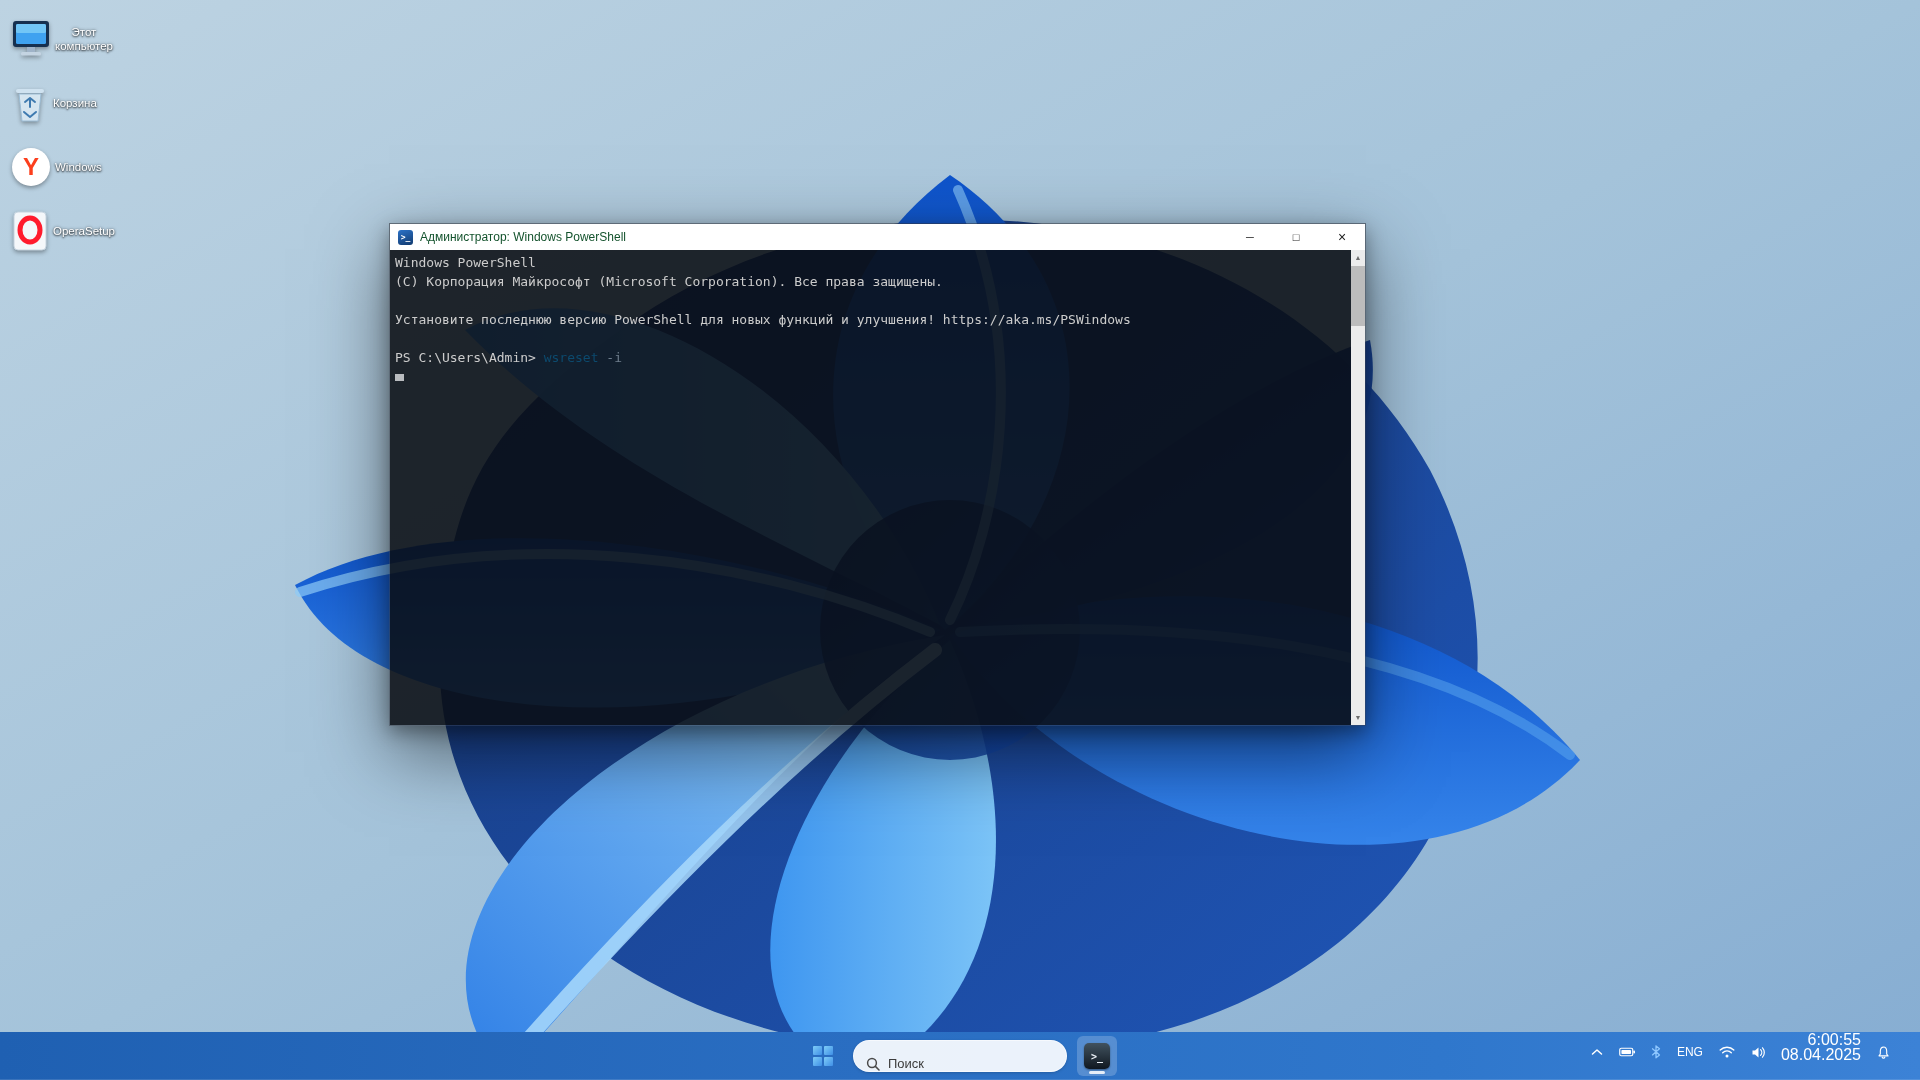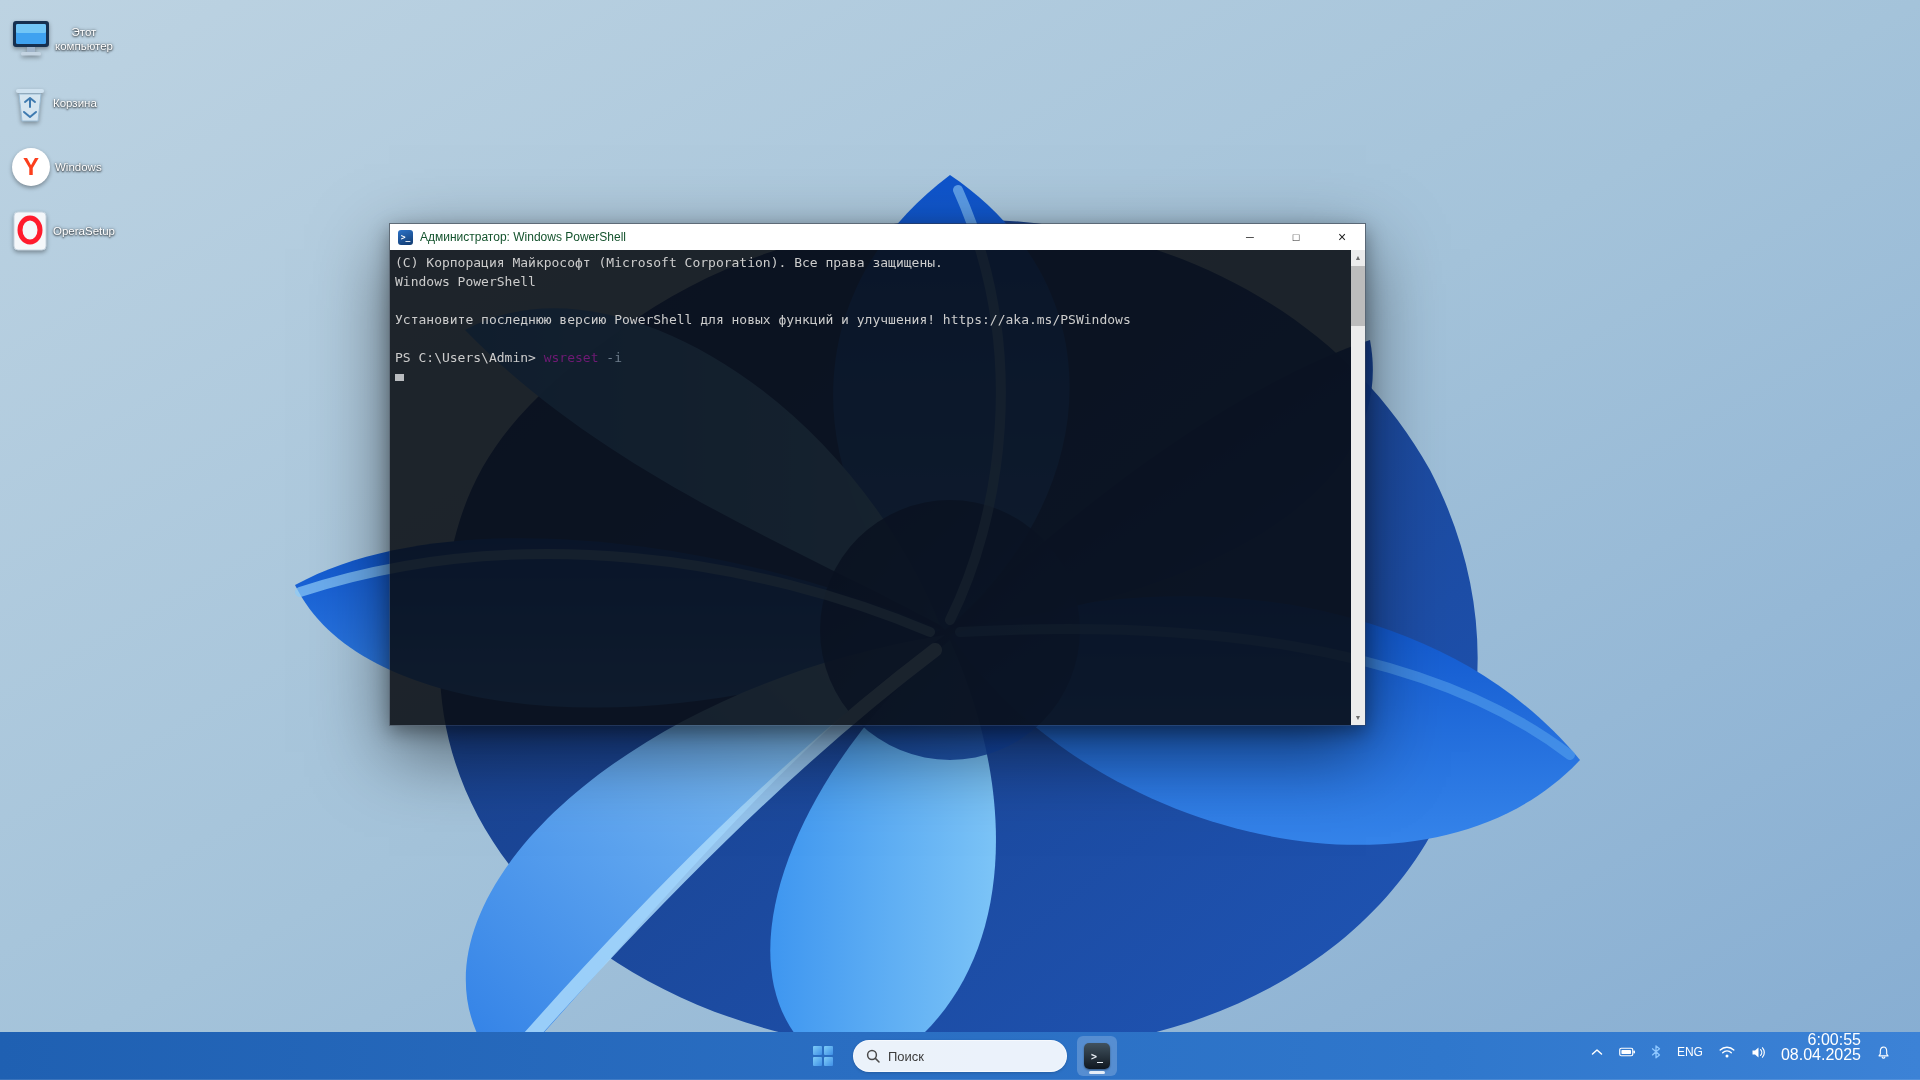--- a/index.html
+++ b/index.html
@@ -30,21 +30,21 @@
   .win-btn { width:46px; height:100%; display:flex; align-items:center; justify-content:center;
         color:#222; font-size:12px; line-height:1; cursor:default; }
   .win-btn.minimize { font-size:11px; }
   .win-btn.maximize { font-size:11px; }
   .win-btn.close { font-size:14px; }
 
   .terminal { flex:1 1 auto; position:relative; background:rgba(9,13,18,0.88); overflow:hidden; }
   .term-viewport { position:absolute; top:0; left:0; right:14px; bottom:0; padding:3px 4px 0 5px;
         font-family:"DejaVu Sans Mono","Liberation Mono",monospace; font-size:13px; color:#cccccc; overflow:hidden; }
   .tline { white-space:pre; line-height:19px; min-height:19px; }
-  .cmd { color:#701a75; }
+  .cmd { color:#0c4a6e; }
   .sp { white-space:pre; }
   .param { color:#6f7e8d; }
   .term-cursor { display:inline-block; width:9px; height:7px; background:#b9bcbf; vertical-align:baseline; }
 
   .term-scrollbar { position:absolute; top:0; right:0; bottom:0; width:14px; background:#ececec; }
   .scroll-arrow { position:absolute; left:0; width:14px; height:15px; display:flex; align-items:center; justify-content:center;
         color:#6d6d6d; font-size:7px; }
   .scroll-arrow.up { top:0; }
   .scroll-arrow.down { bottom:0; }
   .scroll-thumb { position:absolute; left:0; top:16px; width:14px; height:60px; background:#bcbcbc; }
@@ -57,21 +57,21 @@
         display:flex; align-items:center; gap:10px; }
   .tb-btn { width:40px; height:40px; border-radius:6px; display:flex; align-items:center; justify-content:center;
         position:relative; cursor:default; }
   .tb-btn.active { background:rgba(255,255,255,.20); }
   .tb-indicator { position:absolute; bottom:2px; left:50%; transform:translateX(-50%);
         width:16px; height:3px; border-radius:2px; background:rgba(255,255,255,.85); }
   .win-logo { width:20px; height:20px; display:grid; grid-template-columns:1fr 1fr; grid-template-rows:1fr 1fr; gap:2px; }
   .win-logo span { background:linear-gradient(135deg,#7ecdf8,#3f8fe6); border-radius:1px; }
 
   .search-pill { width:214px; height:32px; border-radius:16px; background:rgba(252,253,255,.92);
-        border:1px solid rgba(255,255,255,.55); display:flex; align-items:center; gap:8px; padding:0 12px;
+        border:1px solid rgba(255,255,255,.55); display:flex; align-items:flex-end; gap:8px; padding:0 12px;
         box-shadow:0 1px 3px rgba(0,0,0,.18); }
   .search-input { border:none; outline:none; background:transparent; font-family:"Liberation Sans",sans-serif;
         font-size:13px; color:#333; width:150px; }
   .search-input::placeholder { color:#3c3c3c; opacity:1; }
 
   .ps-task-icon { width:26px; height:26px; border-radius:5px; background:linear-gradient(180deg,#41525f,#101820);
         color:#e8eef4; font-family:"DejaVu Sans Mono",monospace; font-size:10px; font-weight:bold;
         display:flex; align-items:center; justify-content:center; box-shadow:0 1px 2px rgba(0,0,0,.4); }
 
   .taskbar-right { position:absolute; right:0; top:0; height:100%; display:flex; align-items:flex-start;
@@ -191,22 +191,22 @@
             <span>□</span>
           </div>
         <div class="win-btn close">
             <span>×</span>
           </div>
       </div>
     </div>
 
     <div class="terminal">
       <div class="term-viewport">
+        <div class="tline">Windows PowerShell</div>
         <div class="tline">(C) Корпорация Майкрософт (Microsoft Corporation). Все права защищены.</div>
-        <div class="tline">Windows PowerShell</div>
         <div class="tline"></div>
         <div class="tline">Установите последнюю версию PowerShell для новых функций и улучшения! https://aka.ms/PSWindows</div>
         <div class="tline"></div>
         <div class="tline"><span>PS C:\Users\Admin&gt; </span><span class="cmd">wsreset</span><span class="sp"> </span><span class="param">-i</span></div>
         <div class="tline"><span class="term-cursor"></span></div>
       </div>
       <div class="term-scrollbar">
         <div class="scroll-arrow up">▲</div>
         <div class="scroll-thumb"></div>
         <div class="scroll-arrow down">▼</div>

